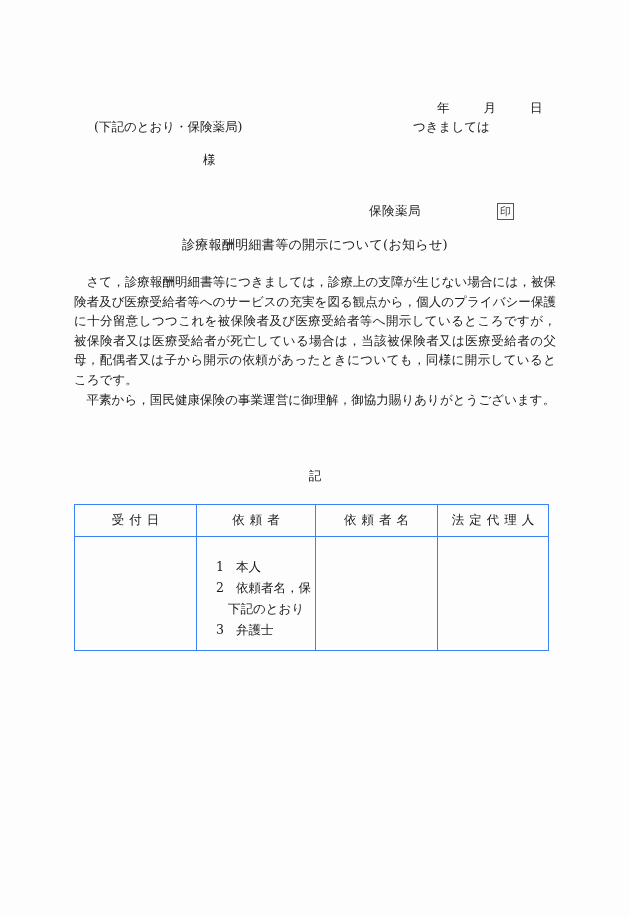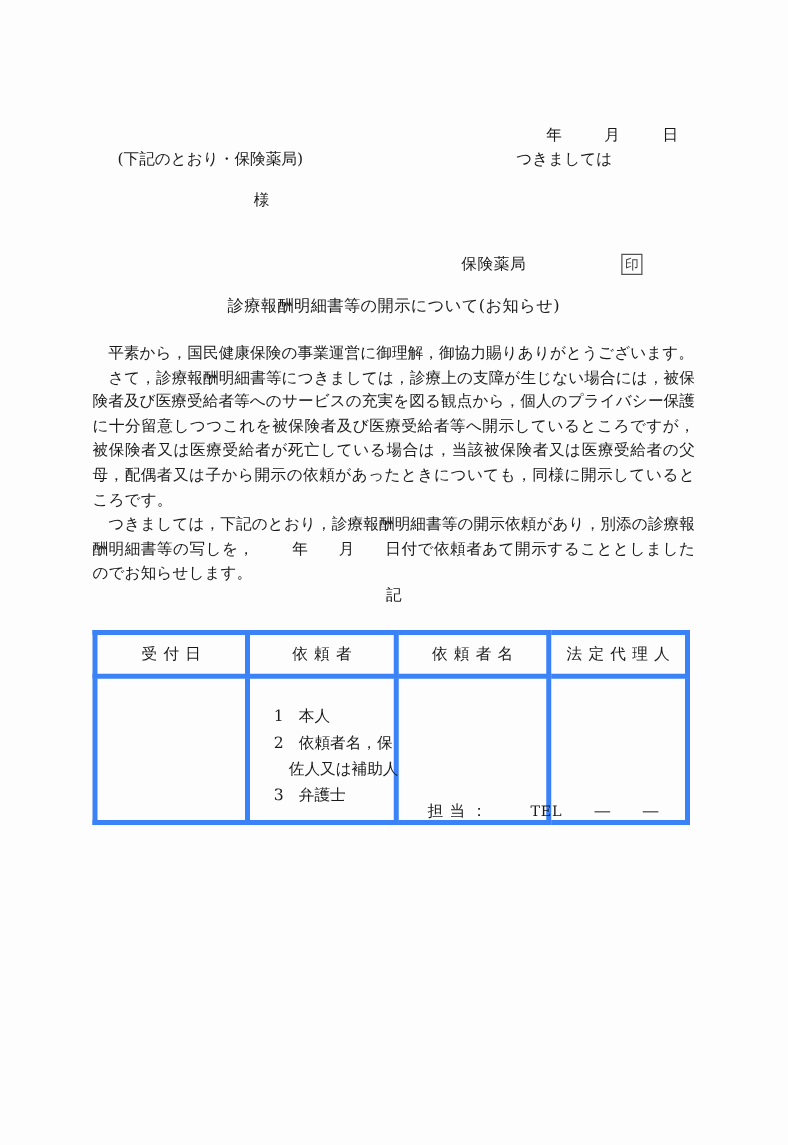--- a/index.html
+++ b/index.html
@@ -143,21 +143,21 @@
   .req-table {
     position: absolute;
     left: 74px;
     top: 504px;
     width: 474px;
     border-collapse: collapse;
     table-layout: fixed;
     font-size: 12.5px;
   }
   .req-table th, .req-table td {
-    border: 4px solid #3b82f6;
+    border: 1px solid #3b82f6;
     padding: 0;
     vertical-align: top;
     font-weight: normal;
   }
   .req-table th {
     height: 31px;
     text-align: center;
     vertical-align: middle;
     letter-spacing: 5px;
     text-indent: 5px;
@@ -224,23 +224,22 @@
   <div class="addressee-honorific">様</div>
 
   <div class="issuer-row">
     <span class="issuer-name">保険薬局</span>
     <span class="seal-box">印</span>
   </div>
 
   <div class="doc-title">診療報酬明細書等の開示について(お知らせ)</div>
 
   <div class="body-block">
+    <p>さて，診療報酬明細書等につきましては，診療上の支障が生じない場合には，被保険者及び医療受給者等へのサービスの充実を図る観点から，個人のプライバシー保護に十分留意しつつこれを被保険者及び医療受給者等へ開示しているところですが，被保険者又は医療受給者が死亡している場合は，当該被保険者又は医療受給者の父母，配偶者又は子から開示の依頼があったときについても，同様に開示しているところです。</p>
     <p>平素から，国民健康保険の事業運営に御理解，御協力賜りありがとうございます。</p>
-    <p>さて，診療報酬明細書等につきましては，診療上の支障が生じない場合には，被保険者及び医療受給者等へのサービスの充実を図る観点から，個人のプライバシー保護に十分留意しつつこれを被保険者及び医療受給者等へ開示しているところですが，被保険者又は医療受給者が死亡している場合は，当該被保険者又は医療受給者の父母，配偶者又は子から開示の依頼があったときについても，同様に開示しているところです。</p>
-    <p class="cont"><span>つきましては，下記のとおり，診療報酬明細書等の開示依頼があり，別添の診療報酬明細書等の写しを，</span><span class="inline-gap"></span><span>年</span><span class="inline-gap-sm"></span><span>月</span><span class="inline-gap-sm"></span><span>日付で依頼者あて開示することとしましたのでお知らせします。</span></p>
   </div>
 
   <div class="ki-mark">記</div>
 
   <table class="req-table">
     <colgroup>
       <col class="col-a">
         <col class="col-b">
         <col class="col-c">
         <col class="col-d">
@@ -257,35 +256,26 @@
       <tr>
         <td></td>
         <td>
           <div class="option-list">
             <div class="opt">
               <span class="num">1</span><span>本人</span>
             </div>
             <div class="opt">
               <span class="num">2</span><span>依頼者名，保</span>
             </div>
-            <div class="opt wrap-line">佐人又は補助人</div>
+            <div class="opt wrap-line">下記のとおり</div>
             <div class="opt">
               <span class="num">3</span><span>弁護士</span>
             </div>
           </div>
         </td>
         <td></td>
         <td></td>
       </tr>
     </tbody>
   </table>
 
-  <div class="contact-line">
-    <span class="lbl">担当：</span>
-    <span class="sp1"></span>
-    <span class="tel">TEL</span>
-    <span class="sp2"></span>
-    <span>―</span>
-    <span class="sp3"></span>
-    <span>―</span>
-  </div>
 
 </div>
 
 </body></html>

